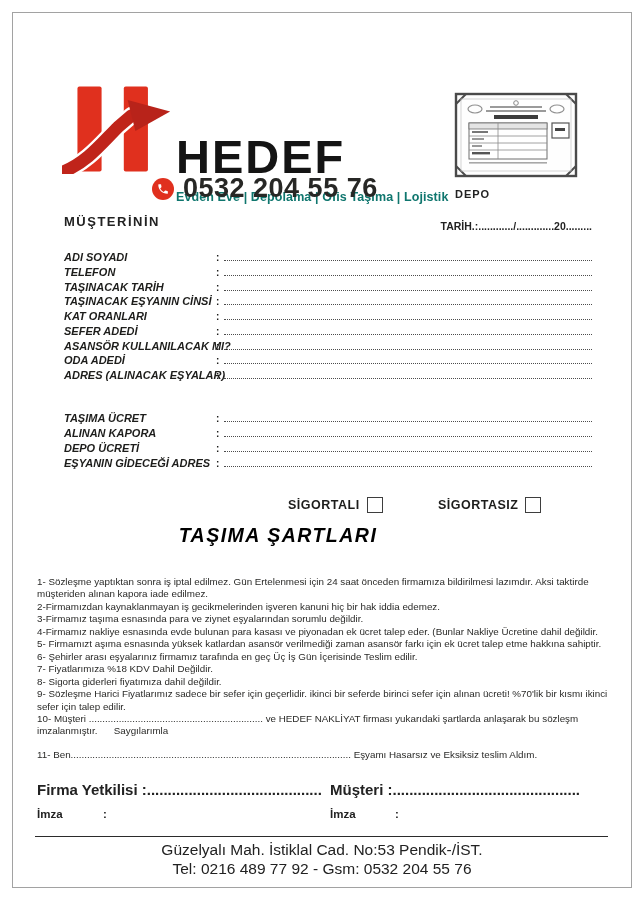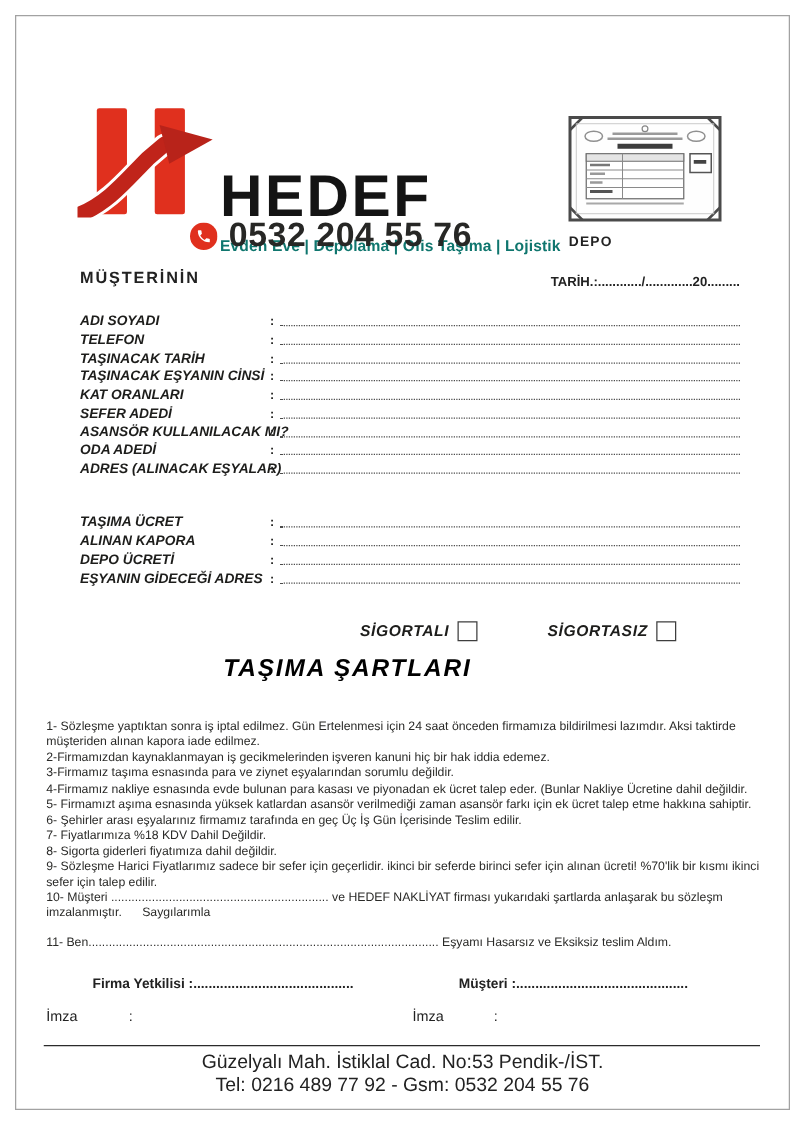--- a/index.html
+++ b/index.html
@@ -27,33 +27,33 @@
   .sec-title{position:absolute;left:64px;top:214px;font-weight:bold;font-size:13px;letter-spacing:1.5px;color:#222;}
   .date-line{position:absolute;right:52px;top:220px;font-weight:bold;font-size:10.5px;color:#222;}
 
   .frow{position:absolute;left:64px;right:52px;height:14px;display:flex;align-items:flex-end;}
   .flabel{width:152px;font-style:italic;font-weight:bold;font-size:11px;white-space:nowrap;color:#1d1d1b;}
   .fcolon{width:8px;font-size:10px;font-weight:bold;}
   .fline{flex:1;border-bottom:1.6px dotted #4c4c4c;margin-bottom:2px;}
 
   
   .ins{position:absolute;top:497px;display:flex;align-items:center;}
-  .ins-label{font-style:italic;font-weight:bold;font-size:12.5px;letter-spacing:0.5px;margin-right:7px;}
+  .ins-label{font-weight:bold;font-size:12.5px;letter-spacing:0.5px;margin-right:7px;}
   .cb{width:14px;height:14px;border:1.3px solid #3e3e3e;background:#fff;display:inline-block;}
 
   
   .terms-title{position:absolute;left:0;top:524px;width:556px;text-align:center;
                font-weight:bold;font-style:italic;font-size:19.5px;letter-spacing:1.5px;color:#000000;}
   .terms{position:absolute;left:37px;top:556px;width:572px;font-size:9.8px;line-height:12.45px;color:#2a2a28;margin-top:20px;}
   .terms p{margin:0;white-space:pre-wrap;}
   .terms p.gap{margin-top:11px;}
 
   
-  .sig{position:absolute;font-weight:bold;font-size:11px;color:#222;white-space:nowrap;margin-left:37px;}
-  .imza{position:absolute;font-weight:normal;font-size:11.5px;color:#222;text-align:right;}
+  .sig{position:absolute;font-weight:bold;font-size:15px;color:#222;white-space:nowrap;}
+  .imza{position:absolute;font-weight:bold;font-size:11.5px;color:#222;text-align:right;}
 
   
   .rule{position:absolute;left:35px;top:836px;width:573px;border-top:1.6px solid #2b2b2b;}
   .footer{position:absolute;left:0;top:841px;width:644px;text-align:center;font-size:15.5px;line-height:18.5px;color:#222;}
 </style>
 </head>
 <body>
 
 <div class="frame"></div>
 

